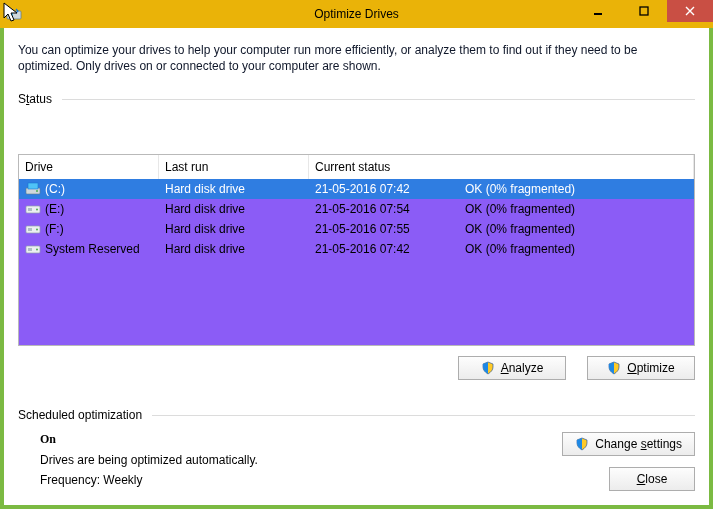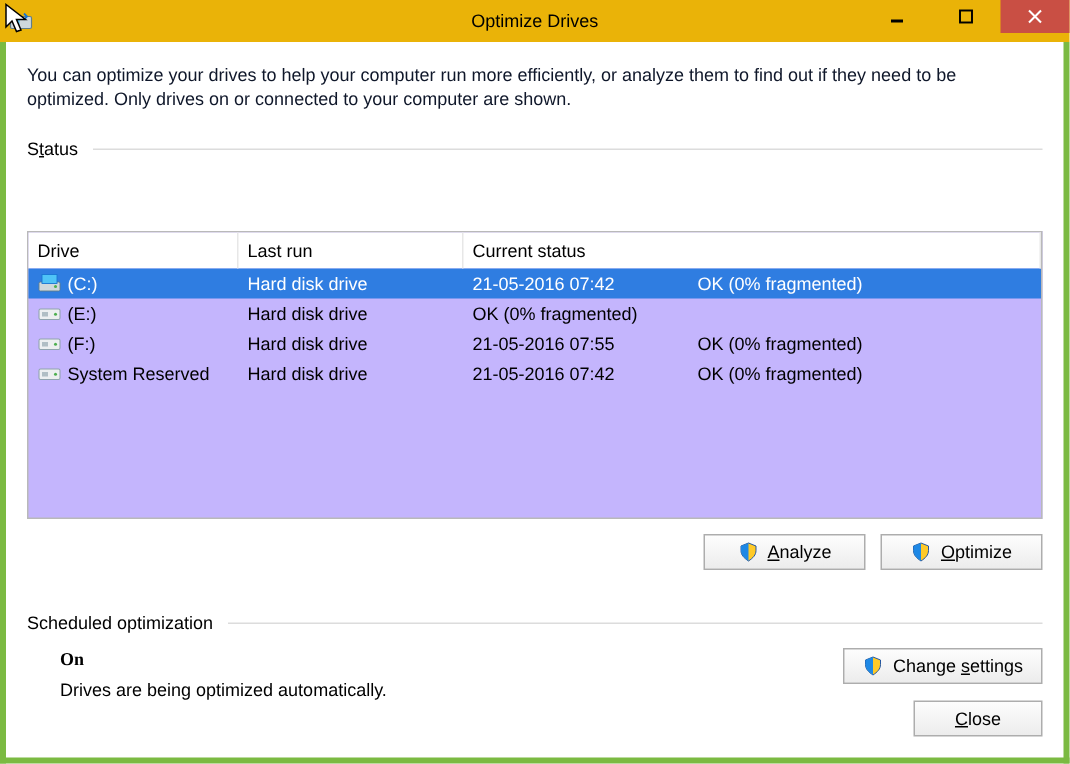--- a/index.html
+++ b/index.html
@@ -78,21 +78,21 @@
   .section-label .txt { color: #000; }
   .section-label .rule {
     flex: 1;
     border-top: 1px solid #dcdcdc;
     margin-left: 10px;
     height: 0;
   }
   .listview {
     border: 1px solid #b9b9b9;
     height: 192px;
-    background: #c4b5fd;
+    background: #8b5cf6;
     margin-top: 48px;
   }
   .lv-header {
     display: flex;
     height: 24px;
     align-items: center;
     font-size: 12px;
     color: #000;
     background: #fff;
   }
@@ -125,21 +125,21 @@
   .col-media { width: 150px; }
   .col-last  { width: 150px; }
   .col-stat  { flex: 1; }
   .drive-ico {
     width: 16px; height: 14px; flex: 0 0 16px;
     display: inline-flex;
   }
   .btn-row {
     display: flex;
     justify-content: flex-end;
-    gap: 10px;
+    gap: 21px;
     margin-top: 10px;
   }
   .btn {
     min-width: 108px;
     height: 24px;
     border: 1px solid #adadad;
     background: linear-gradient(#fdfdfd,#ececec);
     display: inline-flex;
     align-items: center;
     justify-content: center;
@@ -245,20 +245,21 @@
             <span class="drive-ico">
               <svg viewBox="0 0 16 14">
                 <rect x="1" y="4" width="14" height="7" rx="1" fill="#eceff1" stroke="#90a4ae" stroke-width="0.7"></rect>
                 <circle cx="12" cy="7.5" r="1" fill="#4caf50"></circle>
                 <rect x="3" y="6" width="4" height="3" fill="#b0bec5"></rect>
               </svg>
             </span>
             <span>(E:)</span>
           </div>
           <div class="cell col-media">Hard disk drive</div>
+          <div class="cell col-last">21-05-2016 07:54</div>
           <div class="cell col-stat">OK (0% fragmented)</div>
         </div>
         <div class="row">
           <div class="cell col-drive">
             <span class="drive-ico">
               <svg viewBox="0 0 16 14">
                 <rect x="1" y="4" width="14" height="7" rx="1" fill="#eceff1" stroke="#90a4ae" stroke-width="0.7"></rect>
                 <circle cx="12" cy="7.5" r="1" fill="#4caf50"></circle>
                 <rect x="3" y="6" width="4" height="3" fill="#b0bec5"></rect>
               </svg>
@@ -310,20 +311,21 @@
 
   <div class="sched">
     <div class="section-label">
       <span class="txt">Scheduled optimization</span>
       <span class="rule"></span>
     </div>
     <div class="sched-body">
       <div class="sched-text">
         <div class="on">On</div>
         <div class="line">Drives are being optimized automatically.</div>
+        <div class="line">Frequency: Weekly</div>
       </div>
       <div class="sched-btn-wrap">
         <button class="btn" style="min-width:130px">
           <span class="shield">
             <svg viewBox="0 0 14 14">
                 <path d="M7 1l5 2v3c0 3-2 5-5 7C4 11 2 9 2 6V3z" fill="#ffca28" stroke="#0d47a1" stroke-width="0.6"></path>
                 <path d="M7 1v12C4 11 2 9 2 6V3z" fill="#1e88e5"></path>
               </svg>
           </span>
           <span>Change <u class="ak">s</u>ettings</span>

